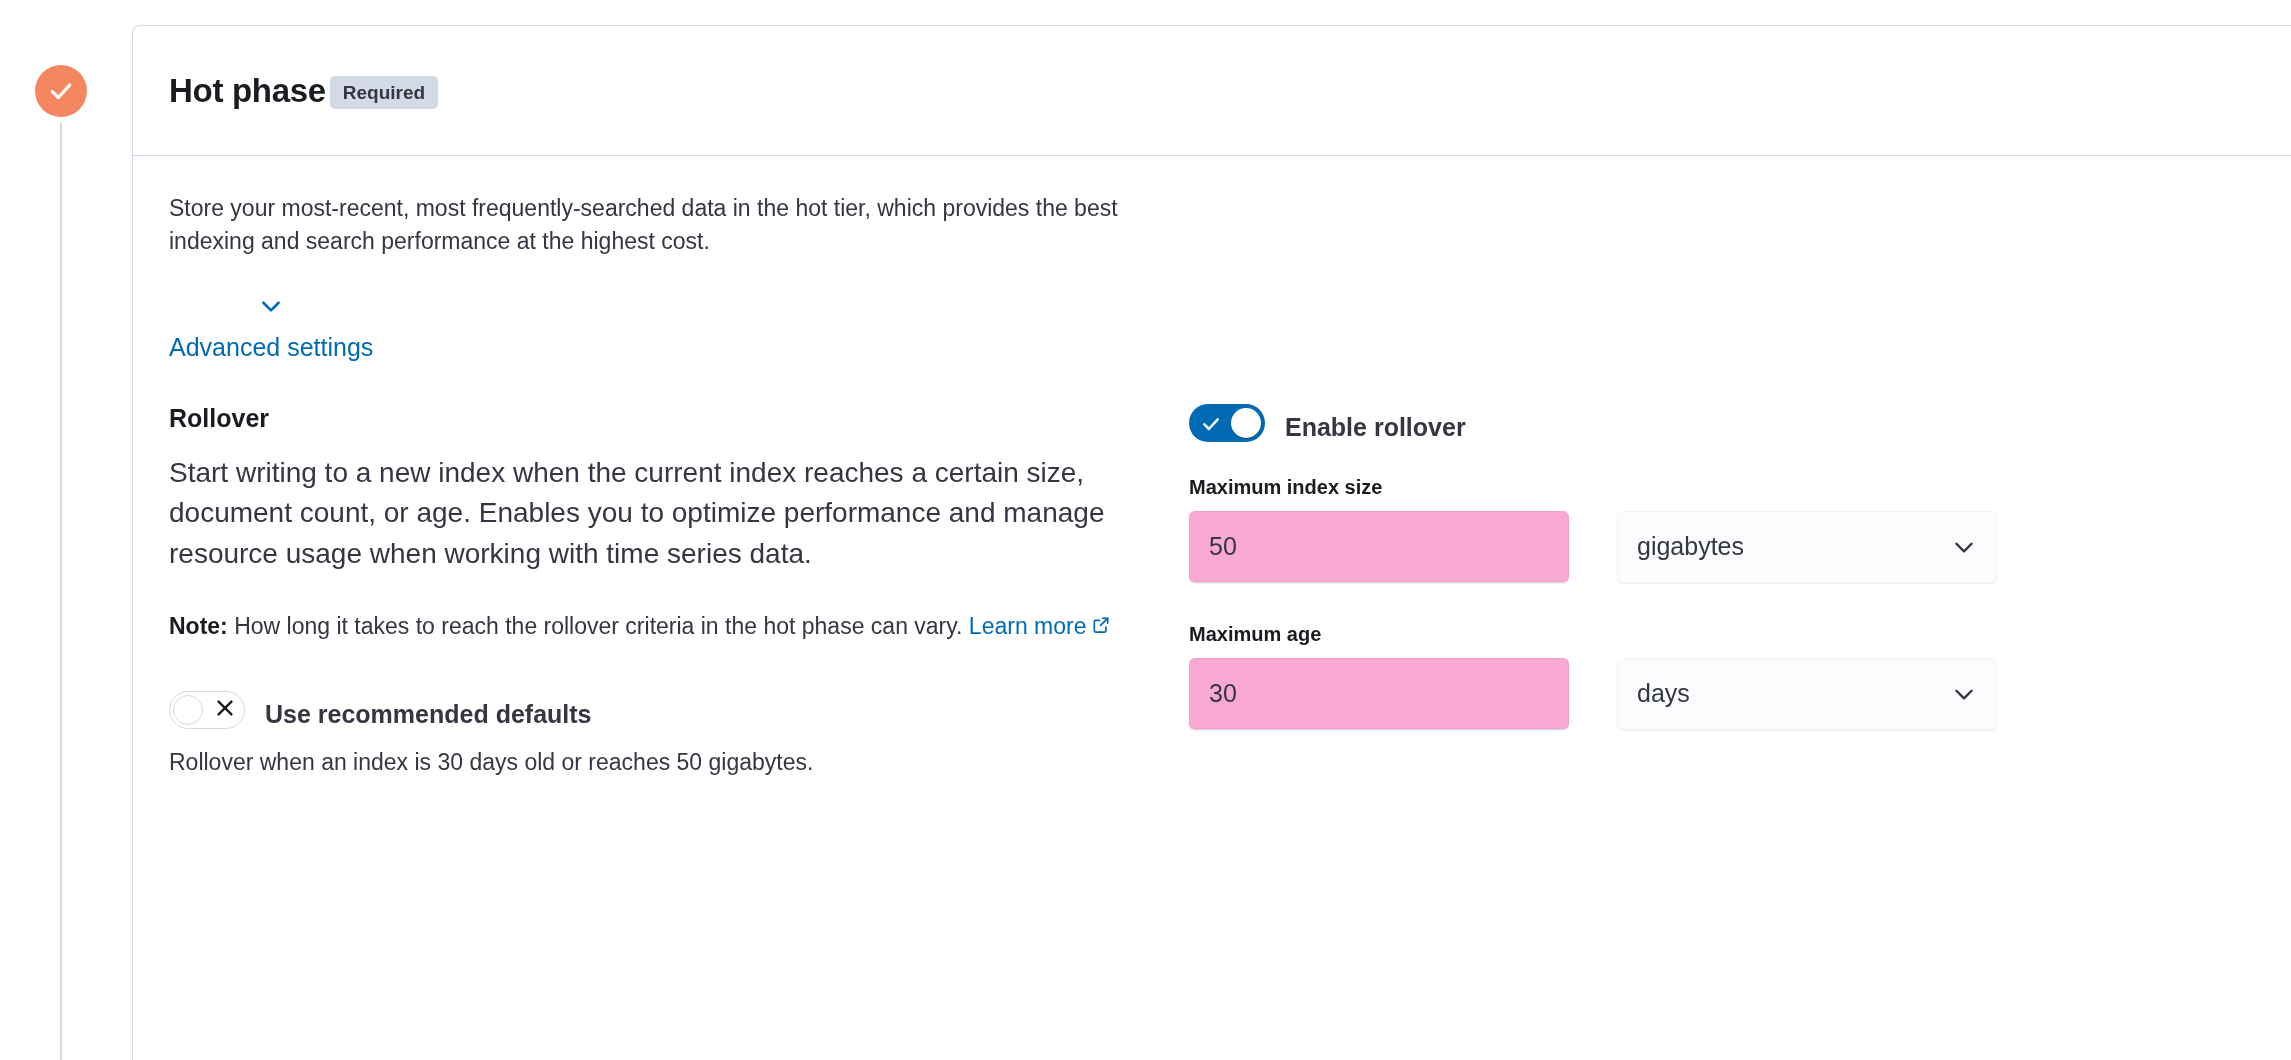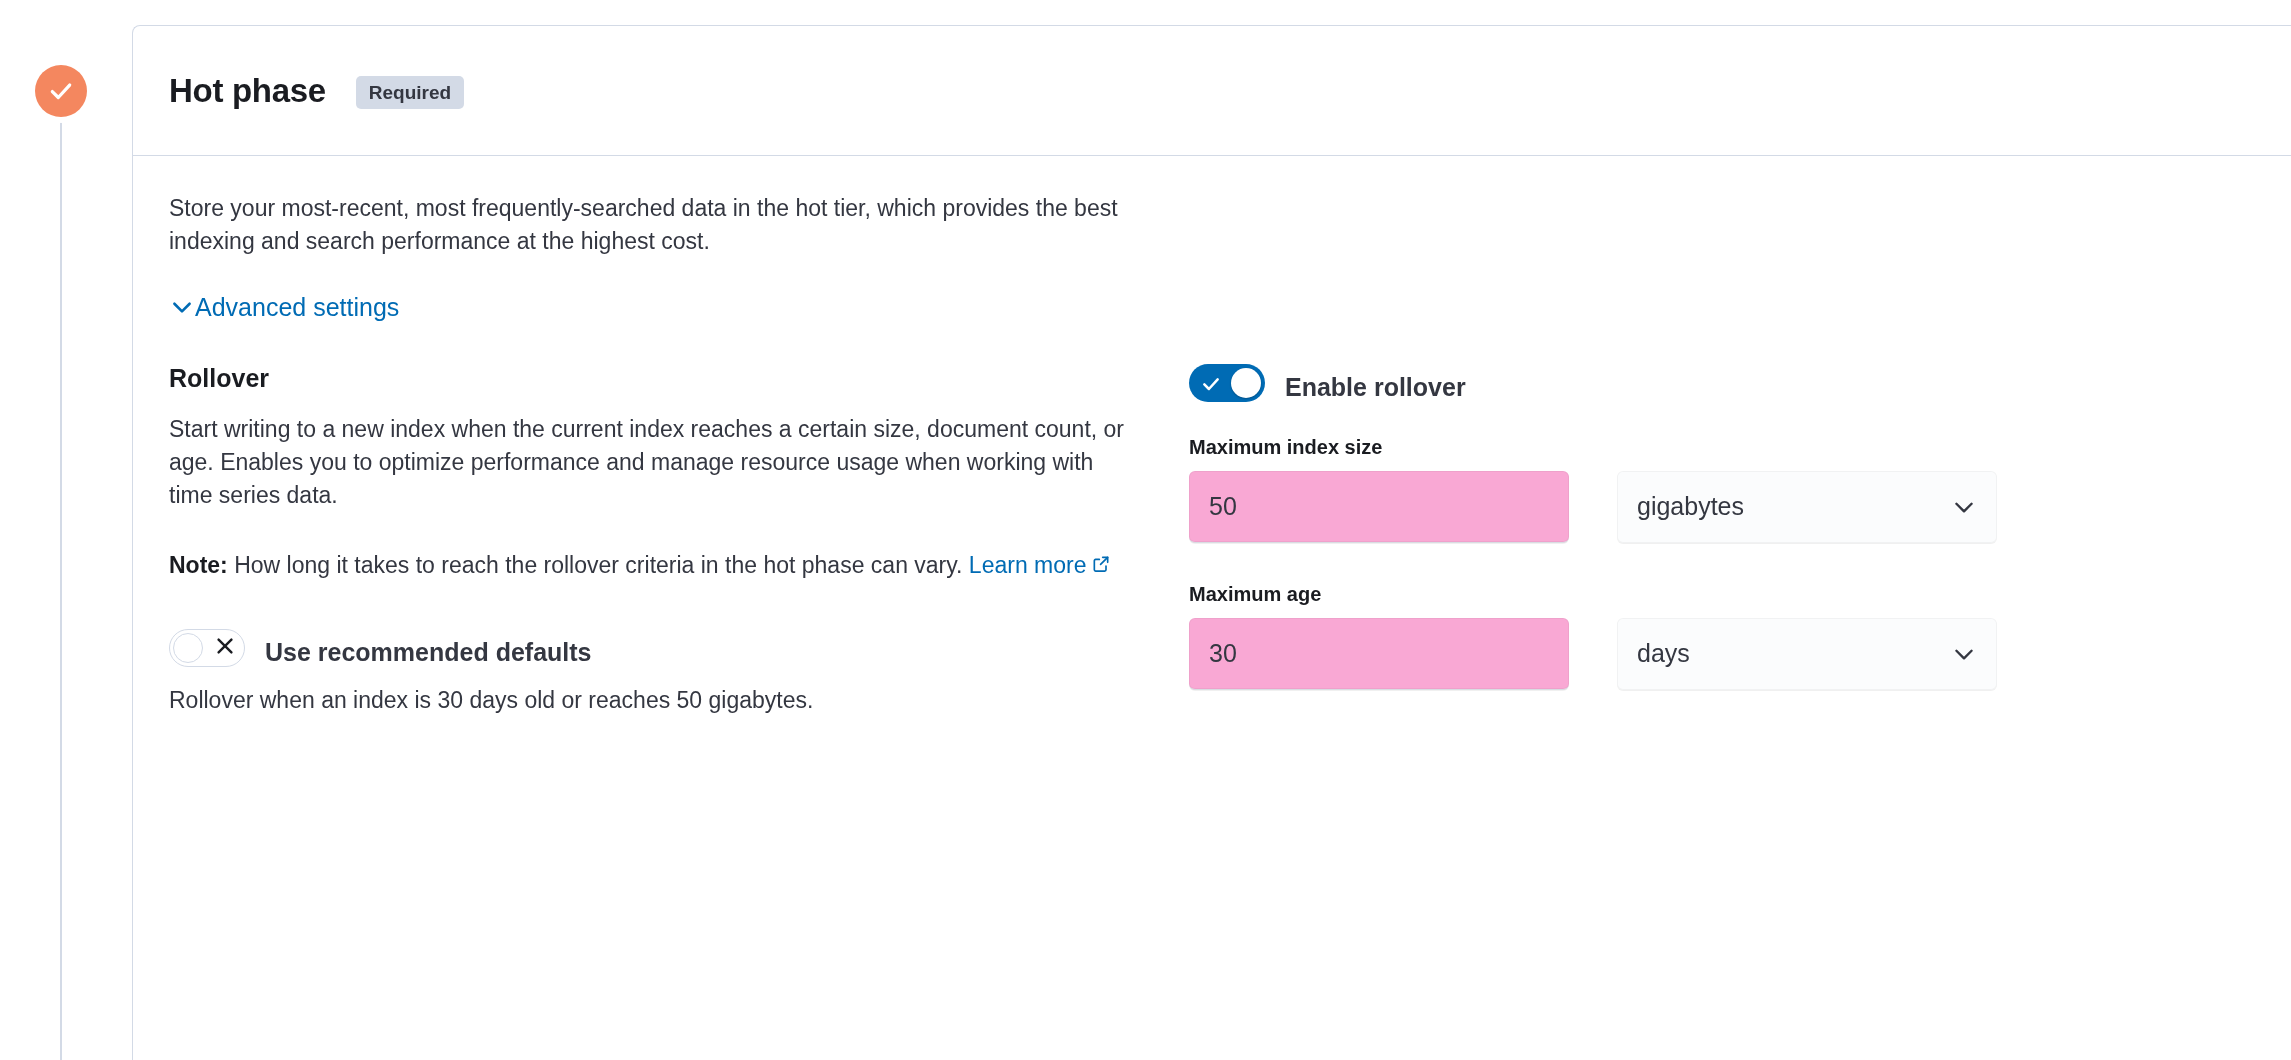--- a/index.html
+++ b/index.html
@@ -68,21 +68,21 @@
     align-items: center;
     padding: 0 36px;
   }
   .panel-title {
     font-size: 33px;
     font-weight: bold;
     color: #1a1c21;
     letter-spacing: -0.3px;
   }
   .badge {
-    margin-left: 30px;
+    margin-left: 4px;
     background: #d3dae6;
     color: #343741;
     font-size: 19px;
     font-weight: bold;
     padding: 7px 13px;
     border-radius: 5px;
     line-height: 1;
     position: relative;
     top: 2px;
   }
@@ -95,24 +95,26 @@
     font-size: 23px;
     line-height: 1.45;
     color: #343741;
     max-width: 1010px;
     margin: 0 0 34px 0;
   }
 
   .advanced-toggle {
     display: inline-flex;
     align-items: center;
+    gap: 14px;
     color: #006bb4;
     font-size: 25px;
     cursor: pointer;
     margin-bottom: 42px;
+    flex-direction: column;
   }
   .advanced-toggle svg { display: block; }
 
   
   .settings {
     display: flex;
     align-items: flex-start;
   }
   .col-left {
     width: 1020px;
@@ -122,21 +124,21 @@
     width: 810px;
   }
 
   .section-title {
     font-size: 25px;
     font-weight: bold;
     color: #1a1c21;
     margin: 0 0 20px 0;
   }
   .section-desc {
-    font-size: 23px;
+    font-size: 28px;
     line-height: 1.45;
     color: #343741;
     margin: 0 0 36px 0;
     max-width: 1000px;
   }
   .note {
     font-size: 23px;
     line-height: 1.45;
     color: #343741;
     margin: 0 0 46px 0;

